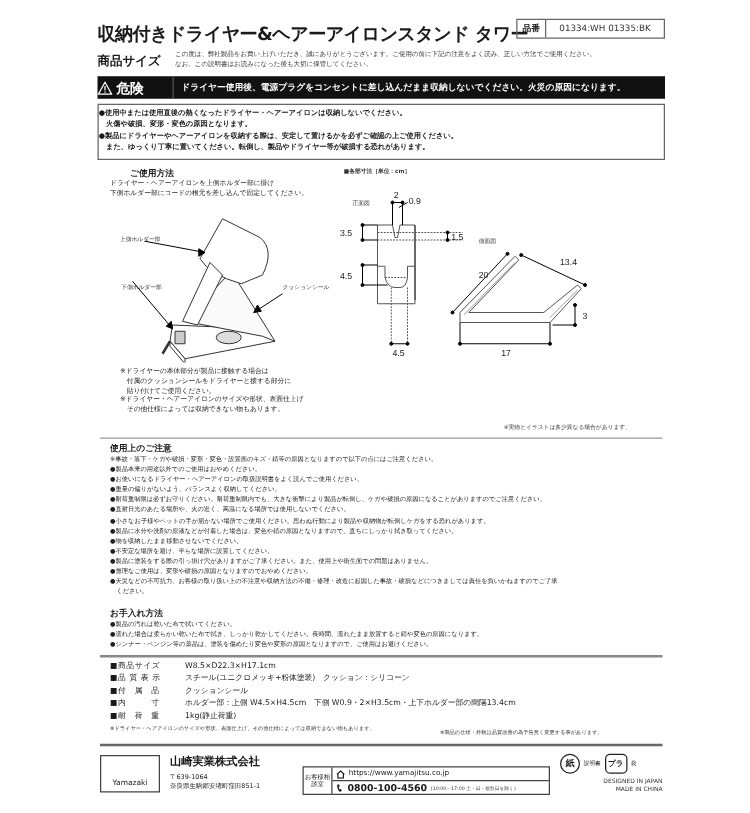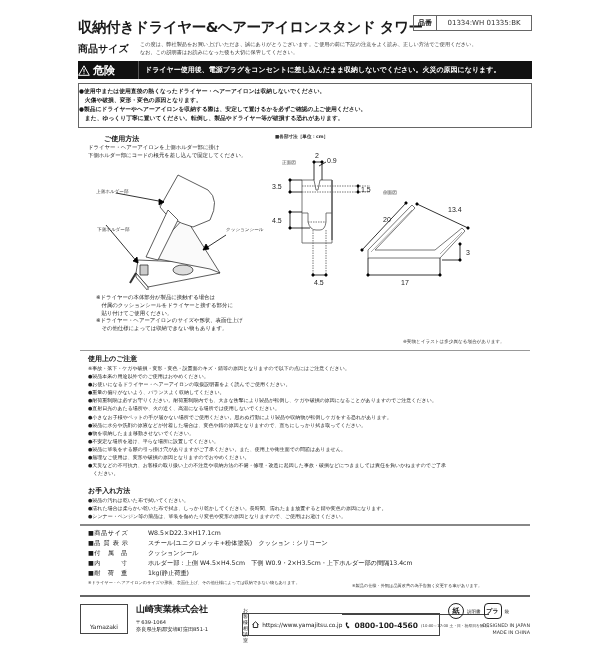--- a/index.html
+++ b/index.html
@@ -22,21 +22,21 @@
   .small { font-size: 5.4px; line-height: 7.5px; white-space: nowrap; color: #222; }
   .tiny { font-size: 4.6px; white-space: nowrap; color: #333; }
   .rule { height: 2px; background: #888; }
   .spec-row { display: flex; font-size: 6.2px; line-height: 10px; white-space: nowrap; }
   .spec-row .k { width: 60px; letter-spacing: 0.5px; }
   .footer-logo { left: 80px; top: 604px; width: 48px; height: 30px; border: 1px solid #444; font-size: 6px; display: flex; align-items: flex-end; justify-content: center; padding-bottom: 3px; box-sizing: border-box; }
   .company { left: 136px; top: 603px; font-size: 9px; font-weight: bold; }
   .addr { left: 136px; top: 619px; font-size: 5.2px; line-height: 7px; color: #222; }
   .contact { left: 242px; top: 613px; width: 196px; height: 21px; border: 1px solid #444; display: flex; font-size: 5.8px; }
   .contact .lbl { width: 22px; border-right: 1px solid #444; display: flex; align-items: center; justify-content: center; text-align: center; font-size: 5px; line-height: 6px; }
-  .contact .rows { flex: 1; display: flex; flex-direction: row; }
+  .contact .rows { flex: 1; display: flex; flex-direction: column; }
   .contact .row { flex: 1; display: flex; align-items: center; padding-left: 3px; gap: 3px; white-space: nowrap; }
   .contact .row + .row { border-top: 1px solid #444; }
   .contact .phone { font-size: 7.5px; font-weight: bold; }
   .contact .hours { font-size: 3.8px; color: #333; }
   .recycle { left: 448px; top: 603px; display: flex; align-items: center; gap: 3px; font-size: 4.5px; }
   .badge-kami { width: 14px; height: 14px; border-radius: 50%; border: 1.5px solid #222; font-size: 7px; font-weight: bold; display: flex; align-items: center; justify-content: center; }
   .badge-pura { width: 16px; height: 14px; border: 1.5px solid #222; border-radius: 4px; font-size: 6px; font-weight: bold; display: flex; align-items: center; justify-content: center; }
   .origin { left: 468px; top: 622px; font-size: 4.8px; line-height: 7px; text-align: right; width: 62px; color: #333; }
   svg text { font-family: "Liberation Sans", sans-serif; }
 </style>

